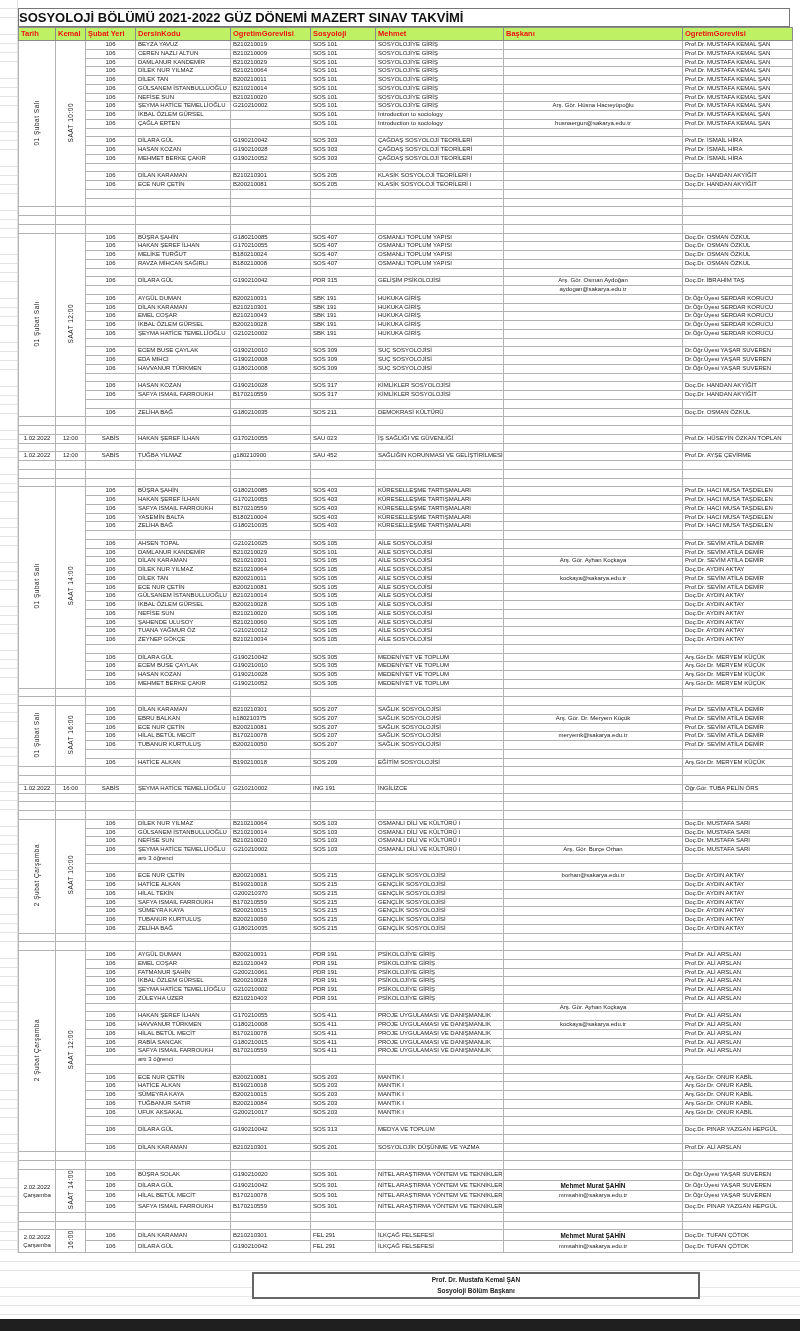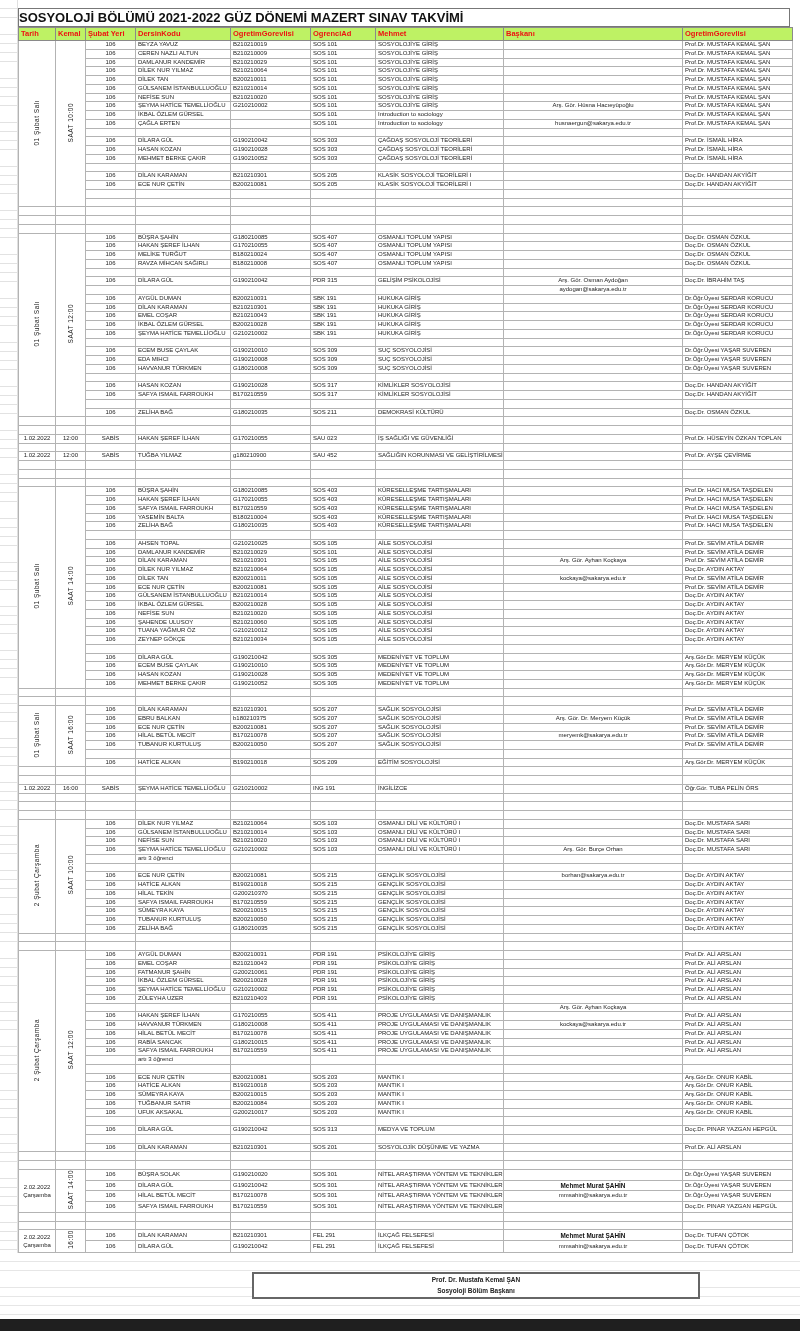--- a/index.html
+++ b/index.html
@@ -86,21 +86,21 @@
       <col style="width:179px">
       <col style="width:110px">
   </colgroup>
   <thead>
     <tr>
       <th>Tarih</th>
       <th>Kemal</th>
       <th>Şubat Yeri</th>
       <th>DersinKodu</th>
       <th>OgretimGorevlisi</th>
-      <th>OgrenciAd</th>
+      <th>Sosyoloji</th>
       <th>Mehmet</th>
       <th class="cth-goz">Başkanı</th>
       <th>OgretimGorevlisi</th>
     </tr>
   </thead>
   <tbody>
       <tr>
         <td class="rot" rowspan="19"><span class="rtxt">01 Şubat Salı</span></td>
         <td class="rot" rowspan="19"><span class="rtxt">SAAT 10:00</span></td>
         <td class="c-yer">106</td>

